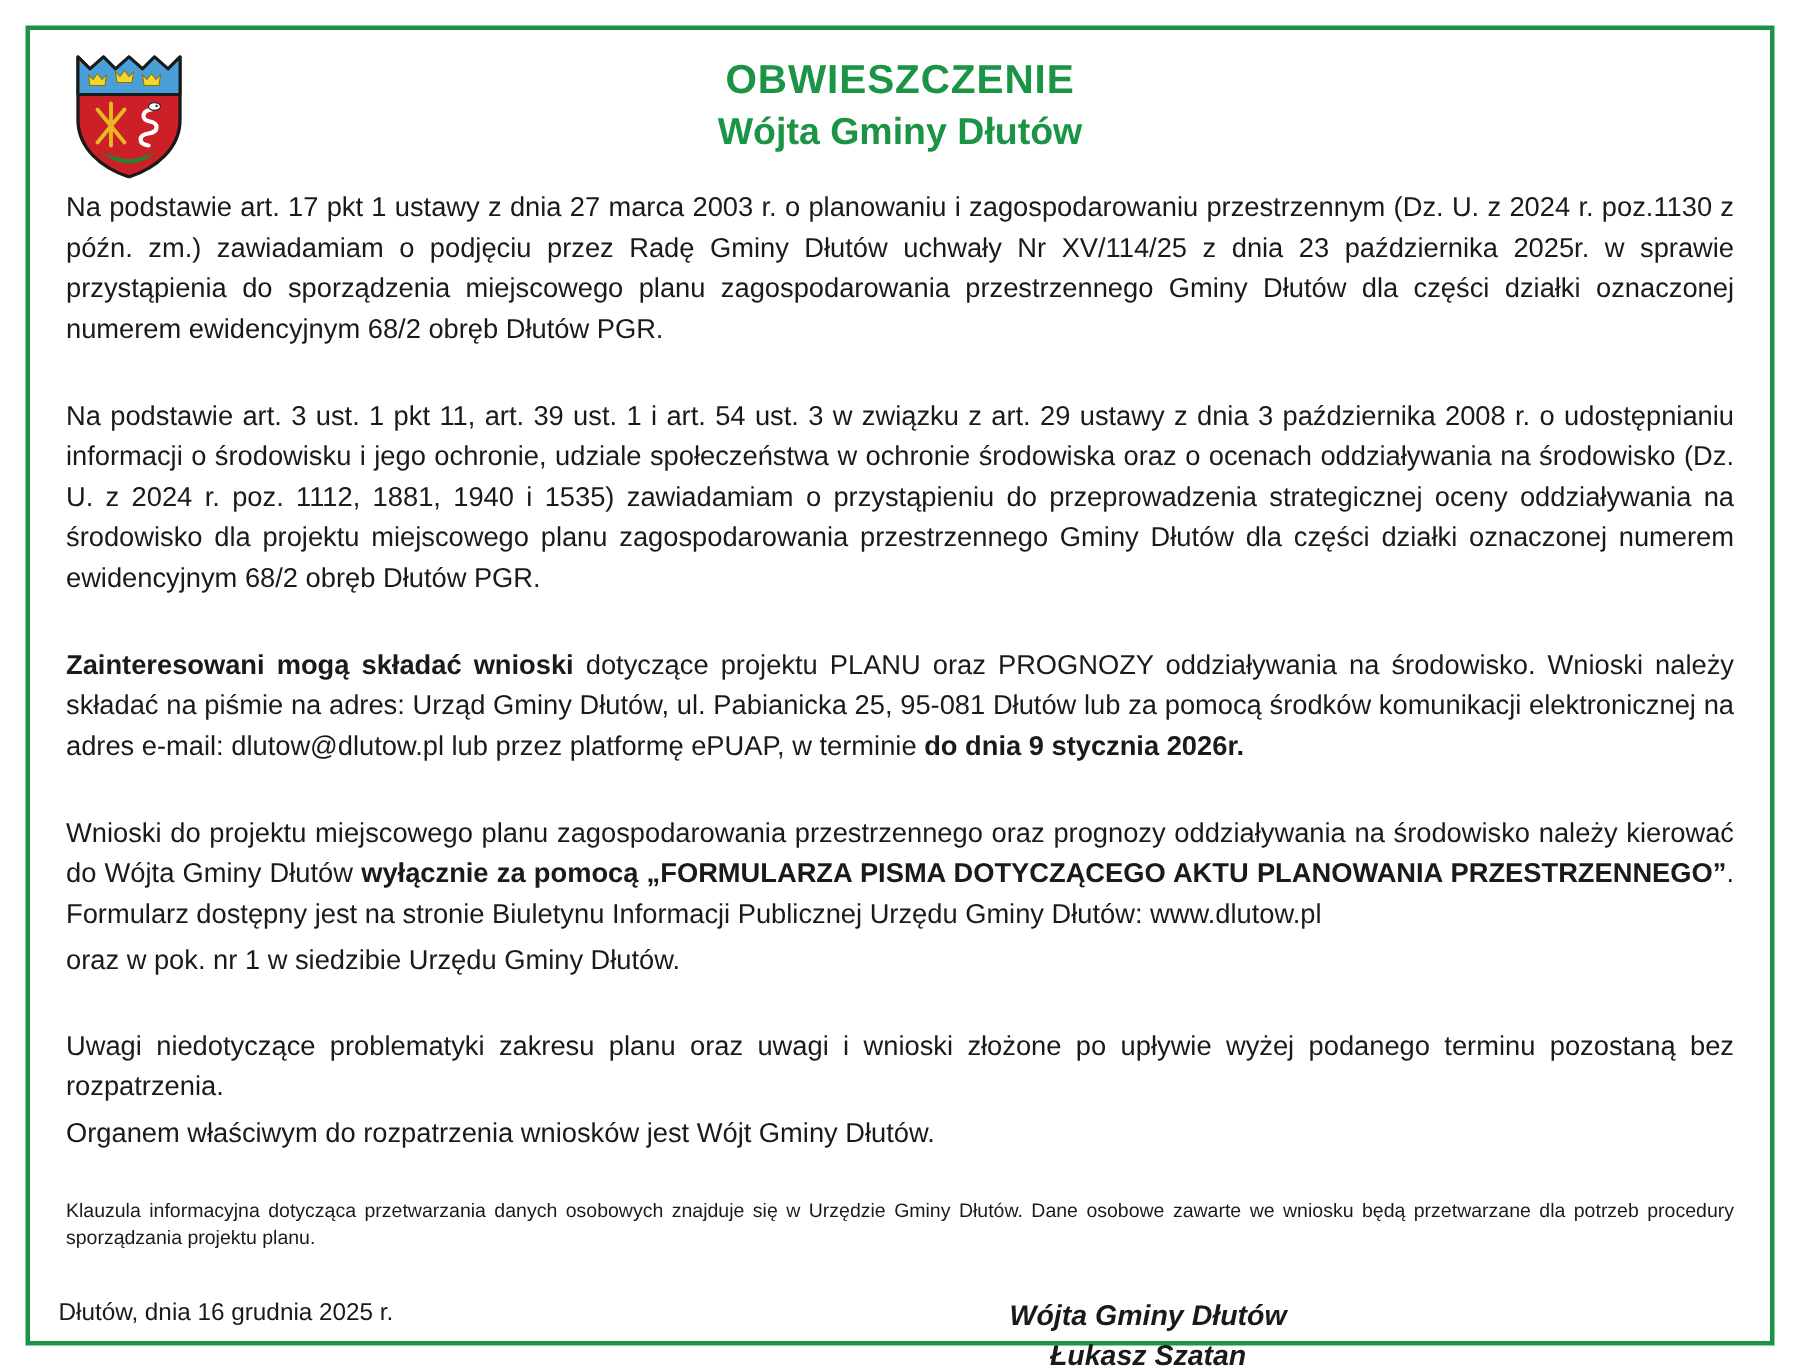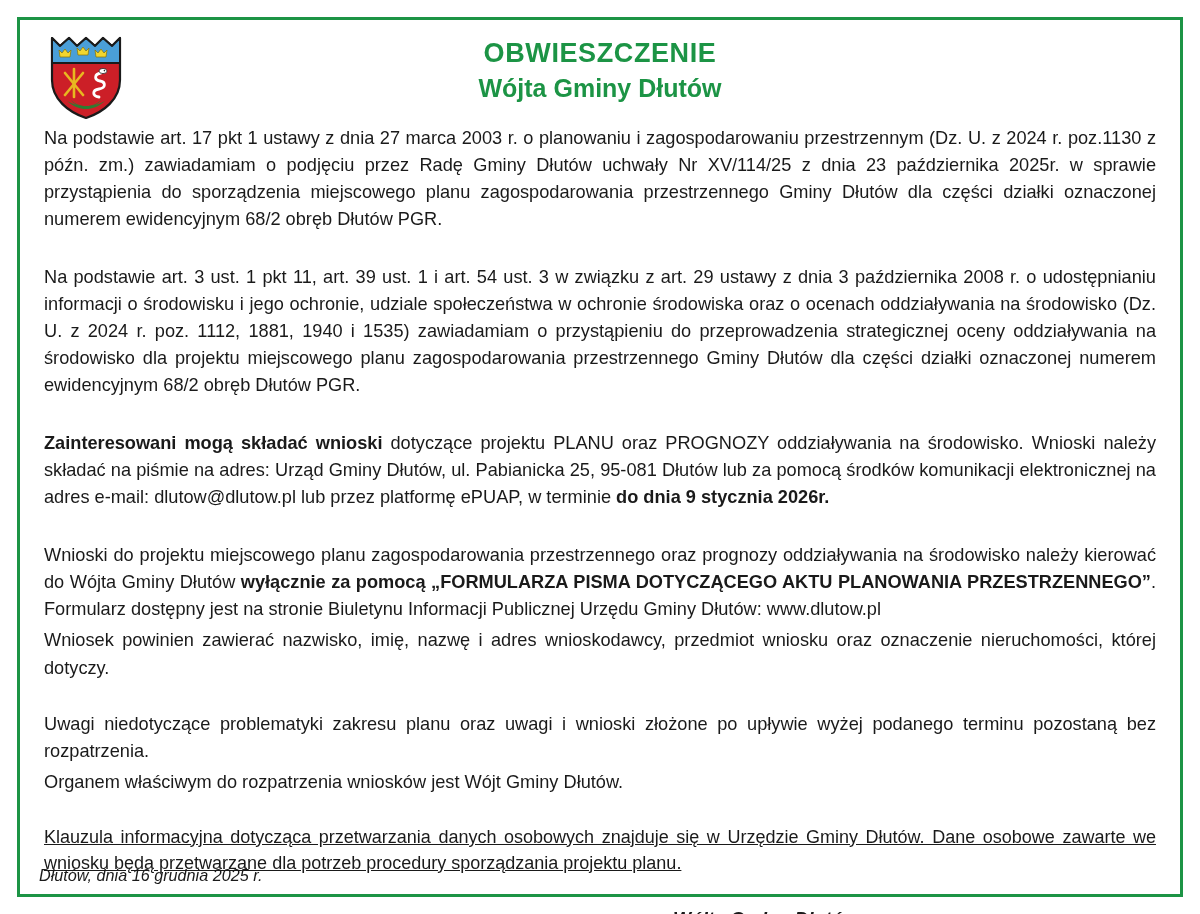--- a/index.html
+++ b/index.html
@@ -86,23 +86,22 @@
     text-align: justify;
     text-justify: inter-word;
     hyphens: none;
   }
   p.para + p.para { margin-top: 0; }
 
   .gap-lg { height: 23px; }
   .gap-md { height: 21px; }
 
   .para.small {
-    font-size: 18px;
+    font-size: 13px;
     line-height: 1.44;
-    text-decoration: underline;
   }
 
   .b { font-weight: bold; }
   .lastline { text-align: left; }
 
   
   .signature {
     margin-top: 30px;
     text-align: center;
     padding-right: 44px;
@@ -120,21 +119,20 @@
     transform: translateX(-50%);
     white-space: nowrap;
   }
 
   
   .footer-date {
     position: absolute;
     left: 19px;
     bottom: 9px;
     font-size: 16.2px;
-    font-style: italic;
   }
 </style>
 </head>
 <body>
 
 <div class="notice-page">
   <div class="notice-frame">
     <div class="notice-inner">
 
       <div class="header">
@@ -197,22 +195,22 @@
         <p class="para">Na podstawie art. 3 ust. 1 pkt 11, art. 39 ust. 1 i art. 54 ust. 3 w związku z art. 29 ustawy z dnia 3 października 2008 r. o udostępnianiu informacji o środowisku i jego ochronie, udziale społeczeństwa w ochronie środowiska oraz o ocenach oddziaływania na środowisko (Dz. U. z 2024 r. poz. 1112, 1881, 1940 i 1535) zawiadamiam o przystąpieniu do przeprowadzenia strategicznej oceny oddziaływania na środowisko dla projektu miejscowego planu zagospodarowania przestrzennego Gminy Dłutów dla części działki oznaczonej numerem ewidencyjnym 68/2 obręb Dłutów PGR.</p>
 
         <div class="gap-lg"></div>
 
         <p class="para"><span class="b">Zainteresowani mogą składać wnioski</span><span> dotyczące projektu PLANU oraz PROGNOZY oddziaływania na środowisko. Wnioski należy składać na piśmie na adres: Urząd Gminy Dłutów, ul. Pabianicka 25, 95-081 Dłutów lub za pomocą środków komunikacji elektronicznej na adres e-mail: dlutow@dlutow.pl lub przez platformę ePUAP, w terminie </span><span class="b">do dnia 9 stycznia 2026r.</span></p>
 
         <div class="gap-lg"></div>
 
         <p class="para"><span>Wnioski do projektu miejscowego planu zagospodarowania przestrzennego oraz prognozy oddziaływania na środowisko należy kierować do Wójta Gminy Dłutów </span><span class="b">wyłącznie za pomocą „FORMULARZA PISMA DOTYCZĄCEGO AKTU PLANOWANIA PRZESTRZENNEGO”</span><span>. Formularz dostępny jest na stronie Biuletynu Informacji Publicznej Urzędu Gminy Dłutów: www.dlutow.pl</span></p>
 
-
-        <p class="para">Wniosek powinien zawierać nazwisko, imię, nazwę i adres wnioskodawcy, przedmiot wniosku oraz oznaczenie nieruchomości, której dotyczy.</p>
+        <p class="para lastline">oraz w pok. nr 1 w siedzibie Urzędu Gminy Dłutów.</p>
+
 
         <div class="gap-md"></div>
 
         <p class="para">Uwagi niedotyczące problematyki zakresu planu oraz uwagi i wnioski złożone po upływie wyżej podanego terminu pozostaną bez rozpatrzenia.</p>
 
         <p class="para lastline">Organem właściwym do rozpatrzenia wniosków jest Wójt Gminy Dłutów.</p>
 
         <div class="gap-md"></div>
 
         <p class="para small">Klauzula informacyjna dotycząca przetwarzania danych osobowych znajduje się w Urzędzie Gminy Dłutów. Dane osobowe zawarte we wniosku będą przetwarzane dla potrzeb procedury sporządzania projektu planu.</p>

